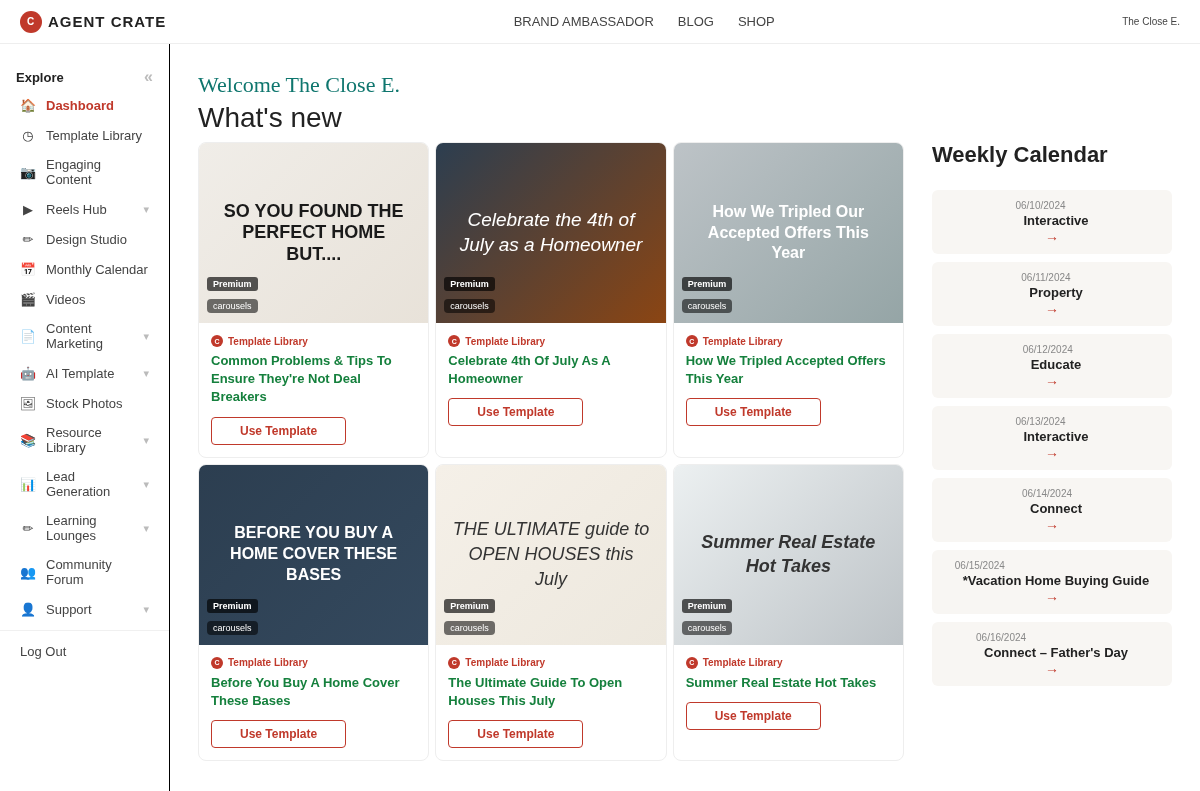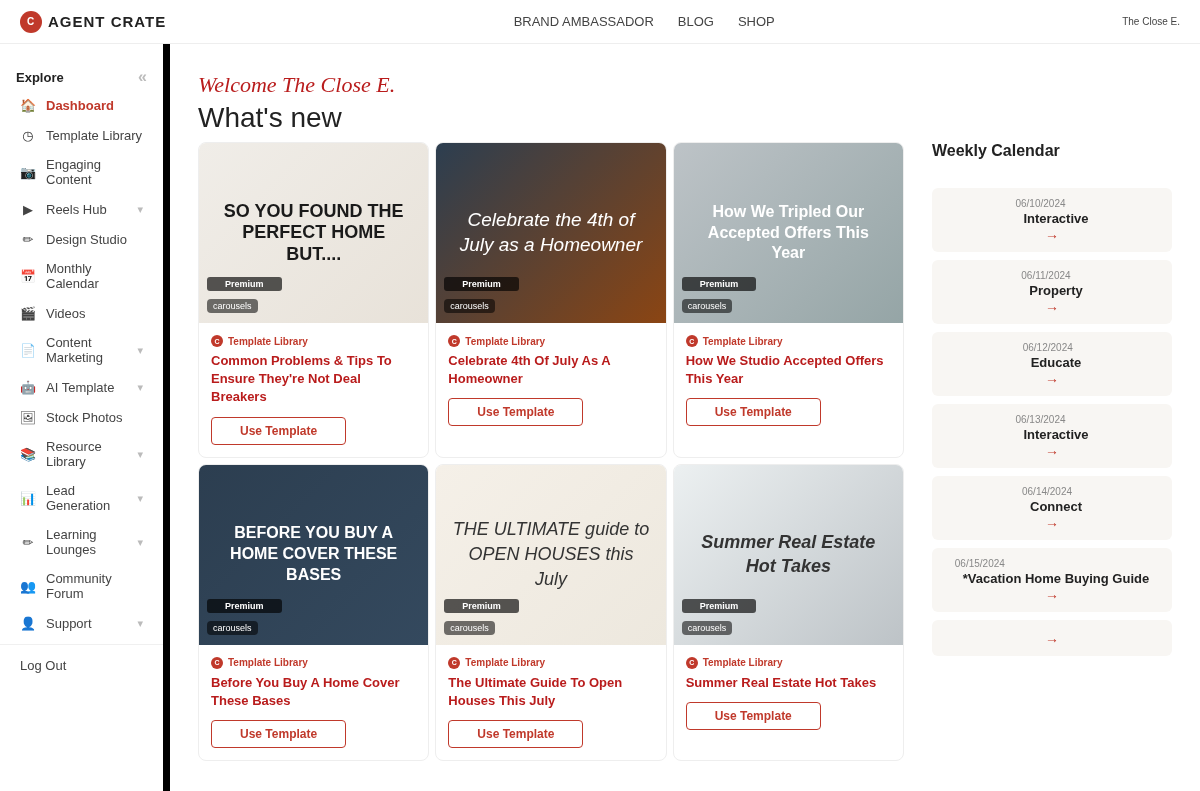--- a/index.html
+++ b/index.html
@@ -51,21 +51,21 @@
     .layout {
       display: flex;
       margin-top: 44px;
       min-height: calc(100vh - 44px);
     }
 
     
     .sidebar {
       width: 170px;
       min-width: 170px;
-      border-right: 7px solid #000000;
+      border-right: 1px solid #000000;
       padding: 16px 0;
       position: fixed;
       top: 44px;
       bottom: 0;
       overflow-y: auto;
       background: #fff;
     }
     .sidebar-section-label {
       font-size: 13px;
       font-weight: 700;
@@ -106,22 +106,21 @@
     .main-content {
       margin-left: 170px;
       flex: 1;
       padding: 28px 28px 28px 28px;
       max-width: calc(1200px - 170px);
       overflow-y: auto;
     }
 
     .welcome-text {
       font-family: 'Georgia', serif;
-      font-style: italic;
-      color: #b91c1c;
+      color: #0f766e;
       font-size: 22px;
       margin-bottom: 4px;
     }
     .whats-new-title {
       font-size: 28px;
       font-weight: 400;
       color: #222;
       margin-bottom: 8px;
     }
 
@@ -156,21 +155,21 @@
       position: relative;
       overflow: hidden;
     }
     .card-badge-premium {
       position: absolute;
       bottom: 32px;
       left: 8px;
       background: rgba(0,0,0,0.65);
       color: #fff;
       font-size: 9px;
-      padding: 2px 18px;
+      padding: 2px 6px;
       border-radius: 3px;
       font-weight: 600;
     }
     .card-badge-type {
       position: absolute;
       bottom: 10px;
       left: 8px;
       background: rgba(0,0,0,0.55);
       color: #fff;
       font-size: 9px;
@@ -190,21 +189,21 @@
     .card-source-icon {
       width: 12px; height: 12px;
       background: #c0392b;
       border-radius: 50%;
       display: flex; align-items: center; justify-content: center;
       color: #fff; font-size: 7px; font-weight: 700;
     }
     .card-title {
       font-size: 13px;
       font-weight: 700;
-      color: #b91c1c;
+      color: #15803d;
       margin-bottom: 10px;
       line-height: 1.4;
     }
     .card-use-btn {
       border: 1.5px solid #c0392b;
       background: #fff;
       color: #c0392b;
       font-size: 12px;
       font-weight: 600;
       padding: 6px 28px;
@@ -291,24 +290,24 @@
       font-weight: 700;
       color: #333;
       text-align: center;
       line-height: 1.3;
       padding: 16px;
       font-style: italic;
     }
 
     
     .weekly-calendar-title {
-      font-size: 16px;
+      font-size: 22px;
       font-weight: 700;
       color: #222;
-      margin-bottom: 28px;
+      margin-bottom: 22px;
     }
     .calendar-item {
       background: #f8f6f3;
       border-radius: 6px;
       padding: 10px 14px;
       margin-bottom: 8px;
       display: flex;
       align-items: center;
       justify-content: space-between;
       cursor: pointer;
@@ -473,21 +472,21 @@
             <div class="card-image card-img-3">
               <div class="card-img-3-text">How We Tripled Our Accepted Offers This Year</div>
               <div class="card-badge-premium">Premium</div>
               <div class="card-badge-type">carousels</div>
             </div>
             <div class="card-body">
               <div class="card-source">
                 <div class="card-source-icon">C</div>
                 <span>Template Library</span>
               </div>
-              <div class="card-title">How We Studio Accepted Offers This Year</div>
+              <div class="card-title">How We Tripled Accepted Offers This Year</div>
               <button class="card-use-btn">Use Template</button>
             </div>
           </div>
 
           <div class="card">
             <div class="card-image card-img-4">
               <div class="card-img-4-text">BEFORE YOU BUY A HOME COVER THESE BASES</div>
               <div class="card-badge-premium">Premium</div>
               <div class="card-badge-type">carousels</div>
             </div>
@@ -581,19 +580,23 @@
 
         <div class="calendar-item">
           <div class="calendar-item-left">
             <div class="calendar-item-date">06/15/2024</div>
             <div class="calendar-item-label">*Vacation Home Buying Guide</div>
           </div>
           <div class="calendar-item-arrow">→</div>
         </div>
 
         <div class="calendar-item">
+          <div class="calendar-item-left">
+            <div class="calendar-item-date">06/16/2024</div>
+            <div class="calendar-item-label">Connect – Father's Day</div>
+          </div>
           <div class="calendar-item-arrow">→</div>
         </div>
 
       </div>
     </div>
   </main>
 </div>
 
 </body></html>

